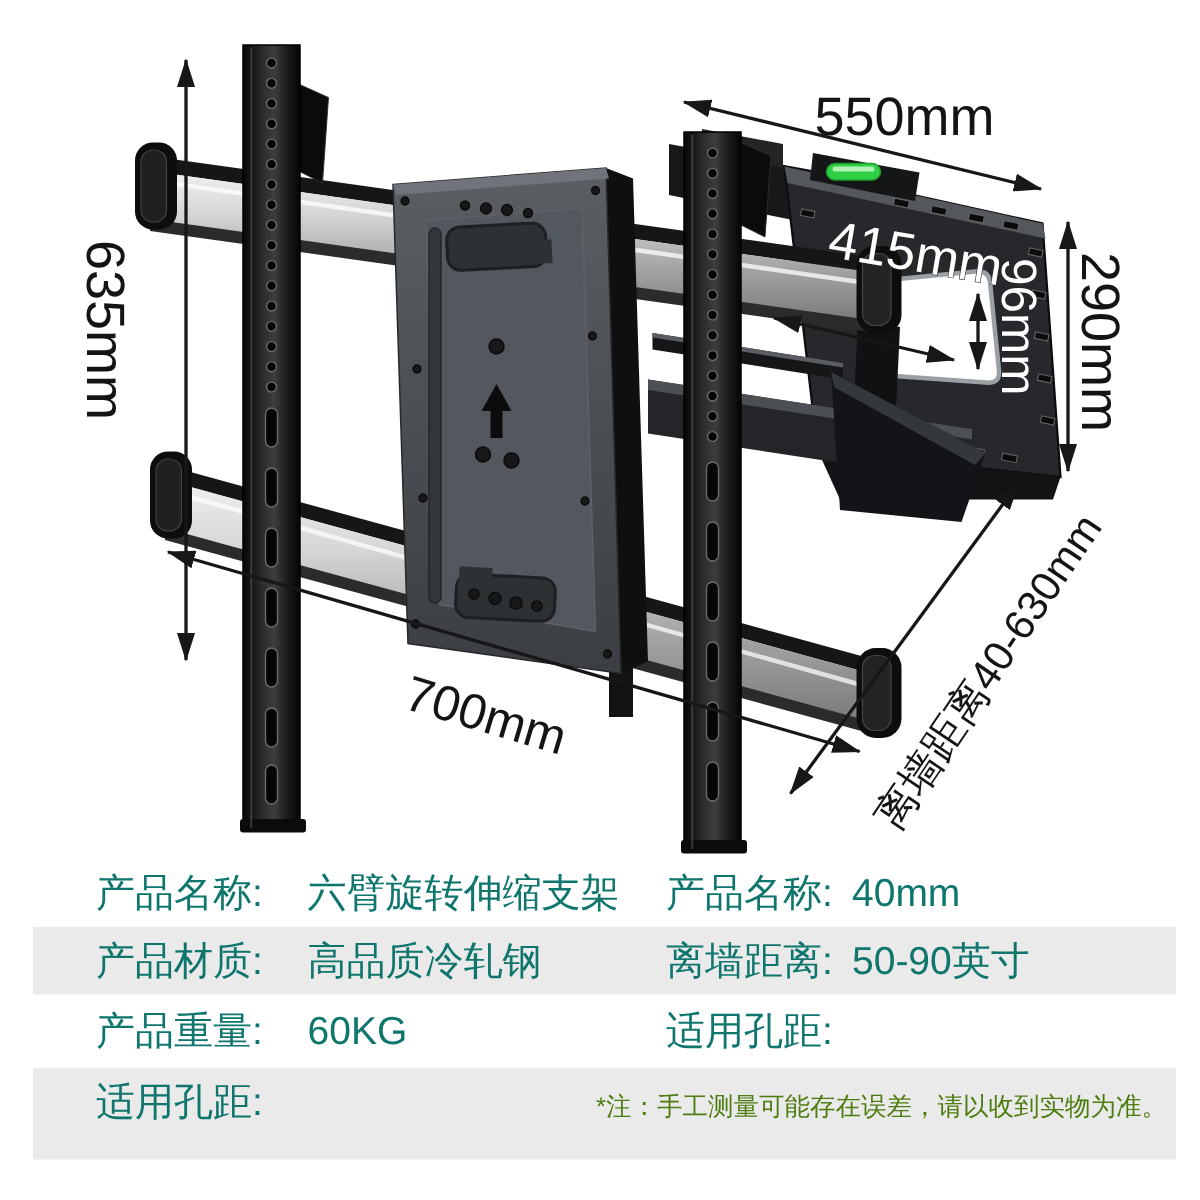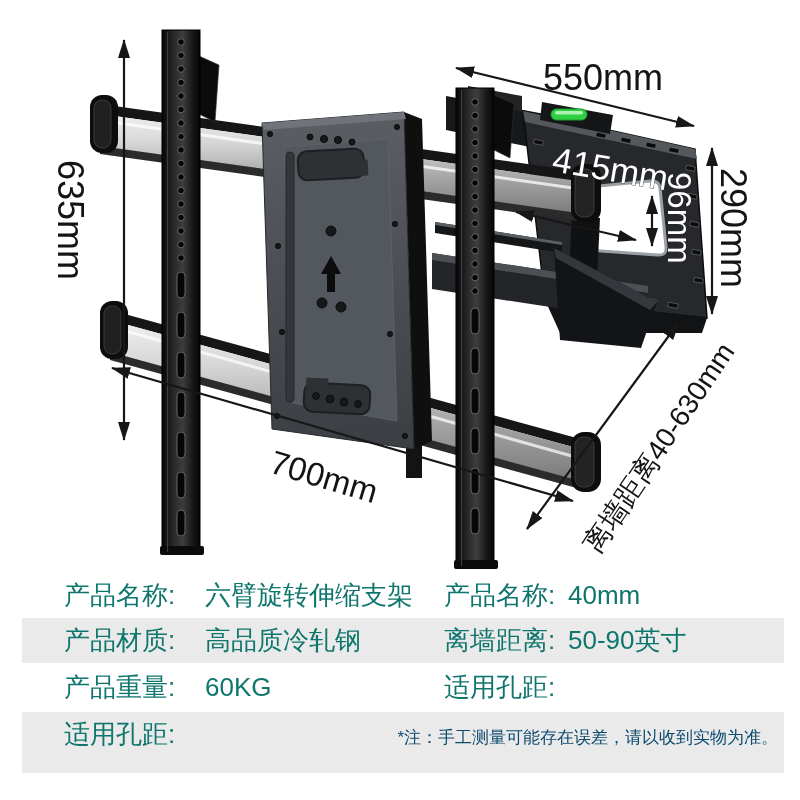--- a/index.html
+++ b/index.html
@@ -11,21 +11,21 @@
   .dimw{font-size:35px;fill:#ffffff;stroke:#23262a;stroke-width:.8;paint-order:stroke;}
   .dimw.small{font-size:33px;}
   .wallt{font-size:28px;fill:#141414;}
   .dl{stroke:#171717;stroke-width:2.2;fill:none;
       marker-start:url(#mArr);marker-end:url(#mArr);}
   .spec-table{position:absolute;left:0;top:0;width:800px;height:800px;}
   .trow{position:absolute;left:22px;width:762px;}
   .trow.gray{background:#eaeaea;}
   .cell{position:absolute;top:0;white-space:nowrap;font-size:26px;color:#0f766e;}
   .l1{left:42px;} .v1{left:183px;} .l2{left:422px;} .v2{left:546px;text-align:center;}
-  .note{position:absolute;top:726px;right:22px;font-size:17px;color:#0c4a6e;white-space:nowrap;}
+  .note{position:absolute;top:726px;right:22px;font-size:17px;color:#4d7c0f;white-space:nowrap;}
 </style>
 </head>
 <body>
 
 <div class="stage">
 
   <svg width="800" height="575" viewBox="0 0 800 575">
     <defs>
       <linearGradient id="gBar" x1="0" y1="0" x2="0" y2="1">
         <stop offset="0" stop-color="#f0f0f0"></stop>

